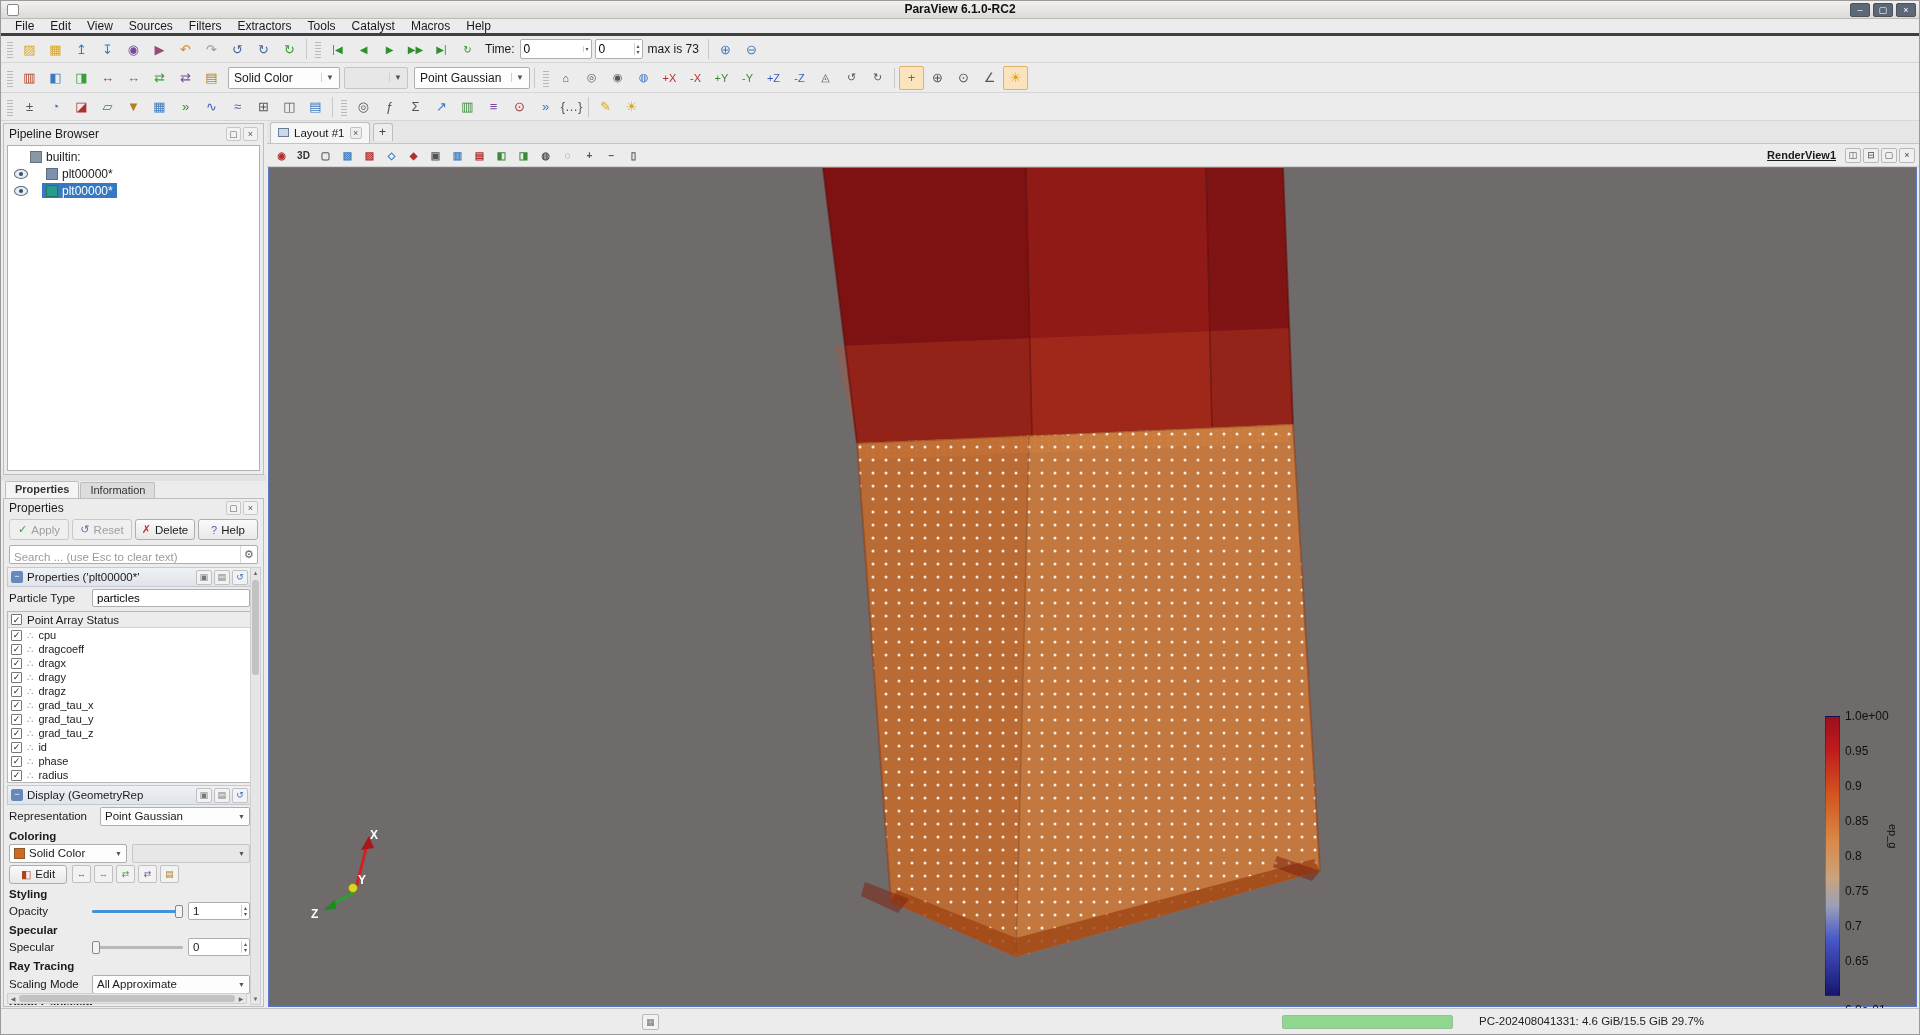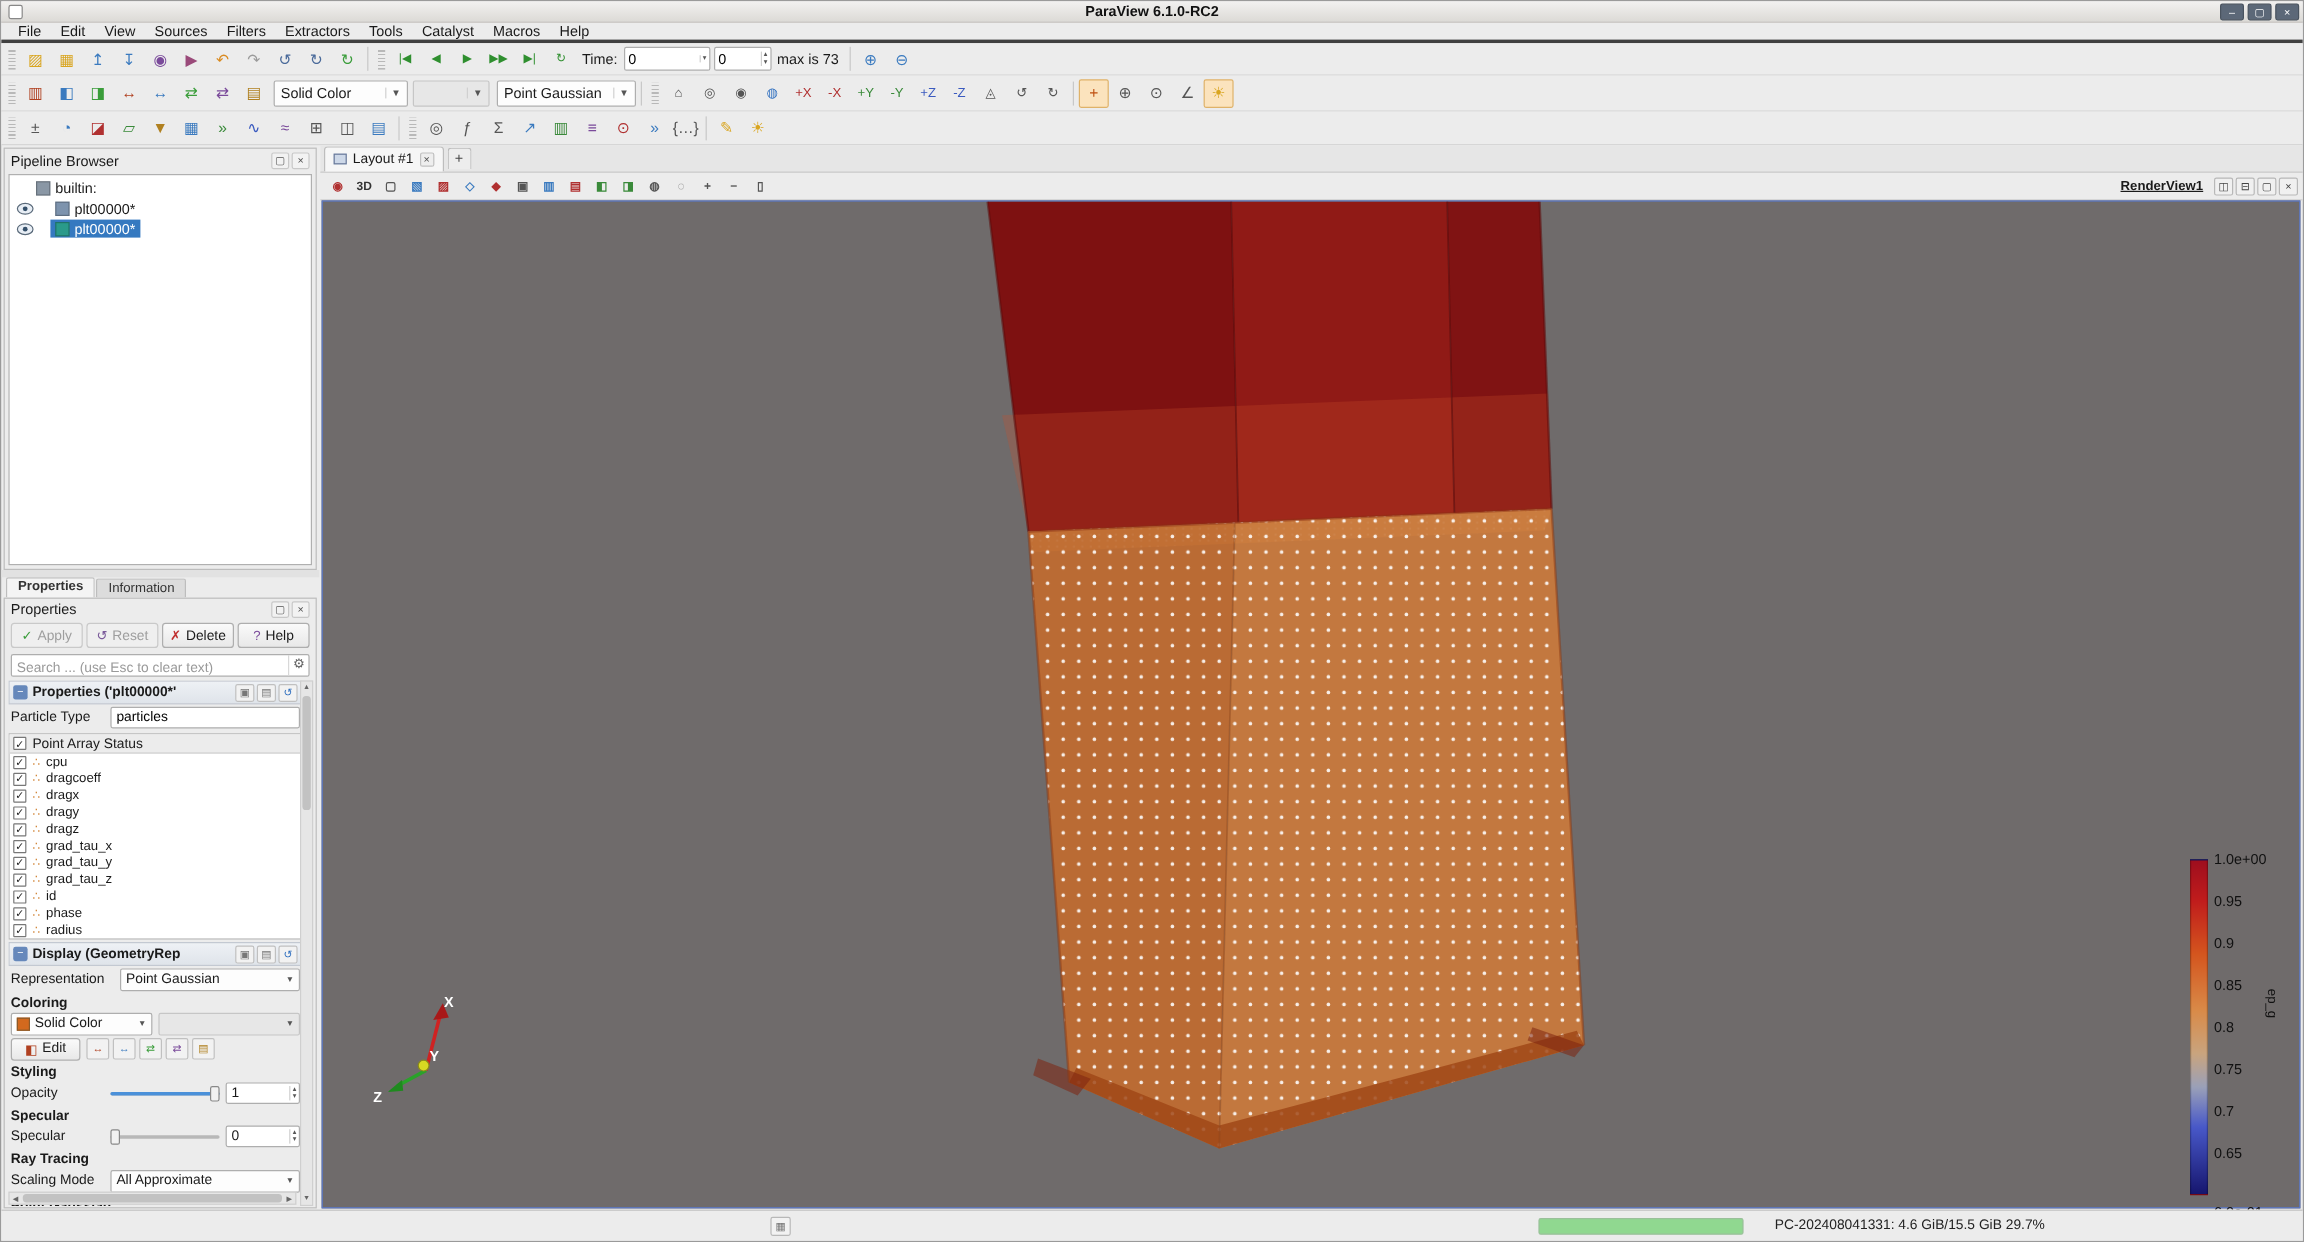--- a/index.html
+++ b/index.html
@@ -63,21 +63,21 @@
   .pbtn.disabled{color:#9e9e9e;border-color:#c9c9c9;background:#efefef}
   .pbtn .ic{font-size:11px}
   .psearch{margin:2px 5px;height:19px;border:1px solid #aeaeae;border-radius:2px;background:#fff;display:flex;align-items:flex-end}
   .psearch input{flex:1;border:0;outline:0;font:11.5px "Liberation Sans",sans-serif;padding:0 4px;color:#333;background:transparent}
   .psearch input::placeholder{color:#9a9a9a}
   .gear-btn{width:17px;height:17px;text-align:center;font-size:11px;color:#666;border-left:1px solid #d8d8d8;line-height:16px}
 
   .pcontent{position:absolute;left:3px;top:68px;width:245px;height:438px;overflow:hidden}
   .sec-header{height:20px;display:flex;align-items:center;gap:4px;background:linear-gradient(#eef1f5,#dfe4ea);border:1px solid #c3c9d2;padding:0 3px;margin-top:2px}
   .sec-collapse{width:12px;height:12px;background:#6688bb;color:#fff;font-size:9px;line-height:11px;text-align:center;border-radius:2px;flex:0 0 auto}
-  .sec-title{font-weight:bold;font-size:11.5px;white-space:nowrap;overflow:hidden;flex:1}
+  .sec-title{font-weight:normal;font-size:11.5px;white-space:nowrap;overflow:hidden;flex:1}
   .sec-btn{width:16px;height:15px;border:1px solid #c0c0c0;background:#f2f2f2;border-radius:2px;font-size:9px;line-height:13px;text-align:center;flex:0 0 auto}
   .pc-row{display:flex;align-items:center;gap:5px;padding:0 2px}
   .h22{height:22px}.h20{height:20px}
   .plabel{font-size:11.5px;flex:0 0 auto}
   .pfield{flex:1;height:18px;background:#fff;border:1px solid #aeaeae;border-radius:2px}
   .pfield input{width:100%;height:100%;border:0;outline:0;font:11.5px "Liberation Sans",sans-serif;padding:0 4px;background:transparent}
   .pcombo{flex:1;height:19px;background:#fdfdfd;border:1px solid #aeaeae;border-radius:2px;display:flex;align-items:center;gap:4px;padding:0 4px;font-size:11.5px}
   .pcombo .arr{margin-left:auto;font-size:7px;color:#555}
   .pcombo.disabled{background:#e7e7e7;border-color:#c6c6c6}
   .swatch{width:11px;height:11px;background:var(--solid_color_swatch,#d2691e);border:1px solid #8a5a2a;flex:0 0 auto}

